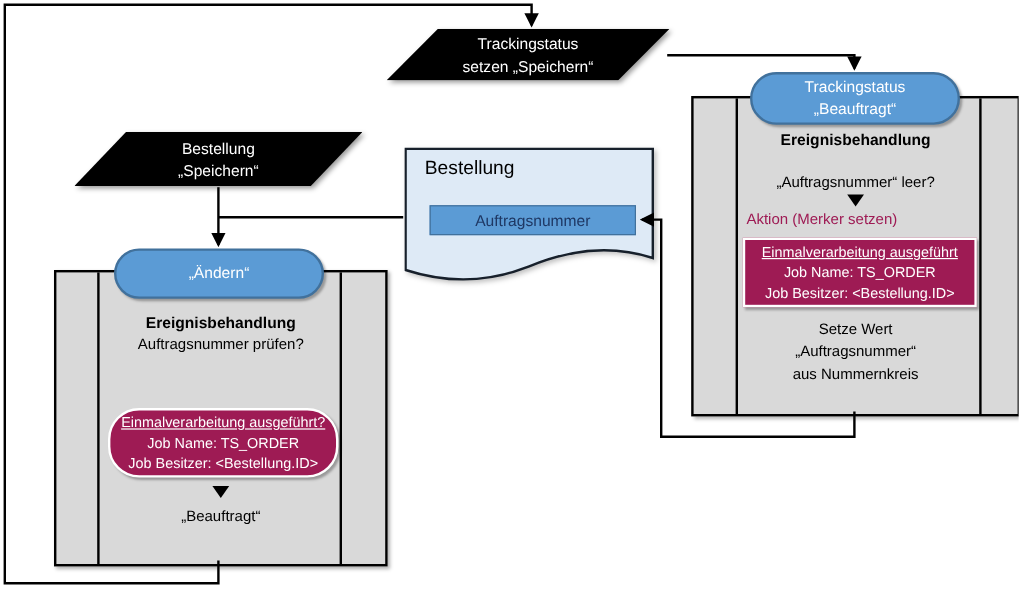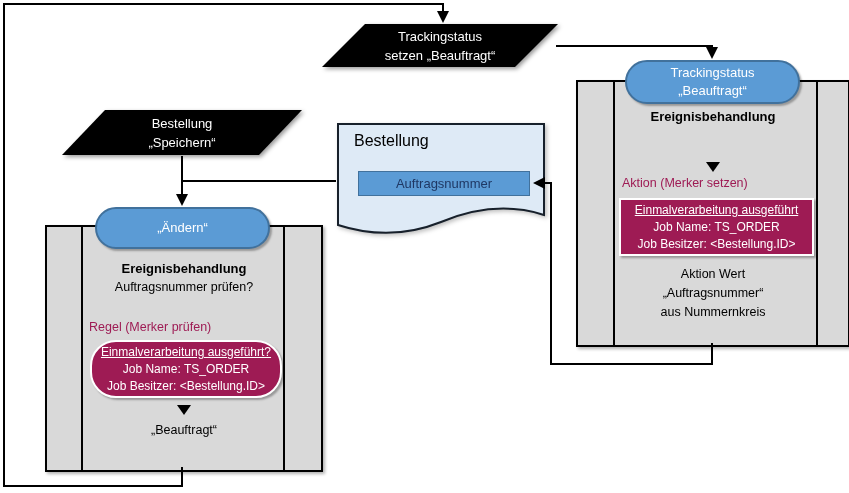--- a/index.html
+++ b/index.html
@@ -59,21 +59,21 @@
     <polyline points="182,467 182,486 4,486 4,4 443,4 443,21" fill="none" stroke="#000" stroke-width="2" marker-end="url(#arr)"></polyline>
     <polyline points="556,46 712,46 712,57" fill="none" stroke="#000" stroke-width="2" marker-end="url(#arr)"></polyline>
     <polyline points="712,343 712,364 551,364 551,183 535,183" fill="none" stroke="#000" stroke-width="2" marker-end="url(#arr)"></polyline>
     <polyline points="182,156 182,204" fill="none" stroke="#000" stroke-width="2" marker-end="url(#arr)"></polyline>
     <polyline points="182,181 336,181" fill="none" stroke="#000" stroke-width="2"></polyline>
   </svg>
 
   <div class="para-wrap" style="left:322px;top:24px;width:236px;height:43px;">
     <div class="para">
       <span>Trackingstatus</span>
-      <span>setzen „Beauftragt“</span>
+      <span>setzen „Speichern“</span>
     </div>
   </div>
 
   <div class="para-wrap" style="left:62px;top:110px;width:240px;height:45px;">
     <div class="para">
       <span>Bestellung</span>
       <span>„Speichern“</span>
     </div>
   </div>
 
@@ -84,40 +84,40 @@
     <div id="document-title">Bestellung</div>
     <div id="field-box">
       <span>Auftragsnummer</span>
     </div>
   </div>
 
   <div class="module" style="left:576px;top:80px;width:270px;height:263px;">
     <div class="lane" style="left:35px;"></div>
     <div class="lane" style="right:30px;"></div>
     <div class="mod-text bold" style="top:26px;">Ereignisbehandlung</div>
+    <div class="mod-text" style="top:62px;">„Auftragsnummer“ leer?</div>
     <div class="flow-arrow" style="top:80px;"></div>
     <div class="crimson-label" style="left:44px;top:94px;">Aktion (Merker setzen)</div>
     <div class="marker-box" style="left:41px;top:116px;width:195px;height:58px;">
       <div class="u">Einmalverarbeitung ausgeführt</div>
       <div>Job Name: TS_ORDER</div>
       <div>Job Besitzer: &lt;Bestellung.ID&gt;</div>
     </div>
     <div class="mod-text" style="top:183px;line-height:19px;">
-      <div>Aktion Wert</div>
+      <div>Setze Wert</div>
       <div>„Auftragsnummer“</div>
       <div>aus Nummernkreis</div>
     </div>
   </div>
 
   <div class="module" style="left:45px;top:225px;width:274px;height:243px;">
     <div class="lane" style="left:34px;"></div>
     <div class="lane" style="right:36px;"></div>
     <div class="mod-text bold" style="top:33px;">Ereignisbehandlung</div>
     <div class="mod-text" style="top:52px;">Auftragsnummer prüfen?</div>
-    <div class="crimson-label" style="left:42px;top:93px;">Regel (Merker prüfen)</div>
     <div class="marker-box" style="left:43px;top:113px;width:192px;height:58px;border-radius:26px;">
       <div class="u">Einmalverarbeitung ausgeführt?</div>
       <div>Job Name: TS_ORDER</div>
       <div>Job Besitzer: &lt;Bestellung.ID&gt;</div>
     </div>
     <div class="flow-arrow" style="top:178px;"></div>
     <div class="mod-text" style="top:194px;line-height:19px;">
       <div>„Beauftragt“</div>
     </div>
   </div>

